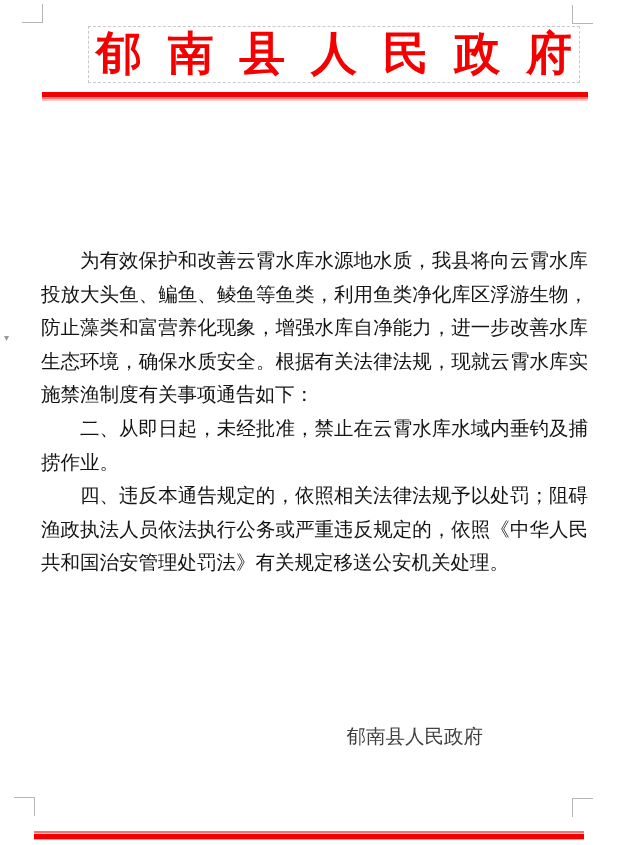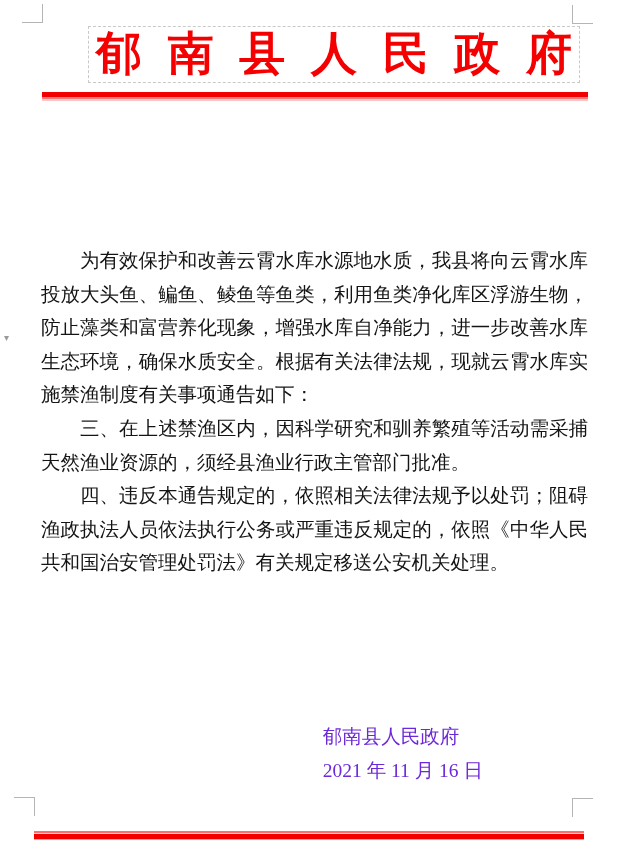--- a/index.html
+++ b/index.html
@@ -75,22 +75,22 @@
   .doc-body p {
     font-size: 19.5px;
     line-height: 33.6px;
     text-align: justify;
     text-indent: 2em;
     color: #141414;
   }
 
   .signature {
     position: absolute; top: 720px; right: 140px;
-    text-align: left;
-    font-size: 19.5px; line-height: 34px; color: #6d28d9;
+    text-align: right;
+    font-size: 19.5px; line-height: 34px; color: #404040;
     white-space: nowrap;
   }
 </style>
 </head>
 <body>
 
 <div class="page">
 
   <div class="corner corner-tl"></div>
   <div class="corner corner-tr"></div>
@@ -99,24 +99,23 @@
 
   <div class="side-mark">▾</div>
 
   <div class="masthead">郁 南 县 人 民 政 府</div>
 
   <div class="rule-top"></div>
 
 
   <div class="doc-body">
     <p>为有效保护和改善云霄水库水源地水质，我县将向云霄水库投放大头鱼、鳊鱼、鲮鱼等鱼类，利用鱼类净化库区浮游生物，防止藻类和富营养化现象，增强水库自净能力，进一步改善水库生态环境，确保水质安全。根据有关法律法规，现就云霄水库实施禁渔制度有关事项通告如下：</p>
-    <p>三、在上述禁渔区内，因科学研究和驯养繁殖等活动需采捕天然渔业资源的，须经县渔业行政主管部门批准。</p>
+    <p>二、从即日起，未经批准，禁止在云霄水库水域内垂钓及捕捞作业。</p>
     <p>四、违反本通告规定的，依照相关法律法规予以处罚；阻碍渔政执法人员依法执行公务或严重违反规定的，依照《中华人民共和国治安管理处罚法》有关规定移送公安机关处理。</p>
   </div>
 
   <div class="signature">
     <div>郁南县人民政府</div>
-    <div>2021 年 11 月 16 日</div>
   </div>
 
   <div class="rule-bottom"></div>
 
 </div>
 
 </body></html>

